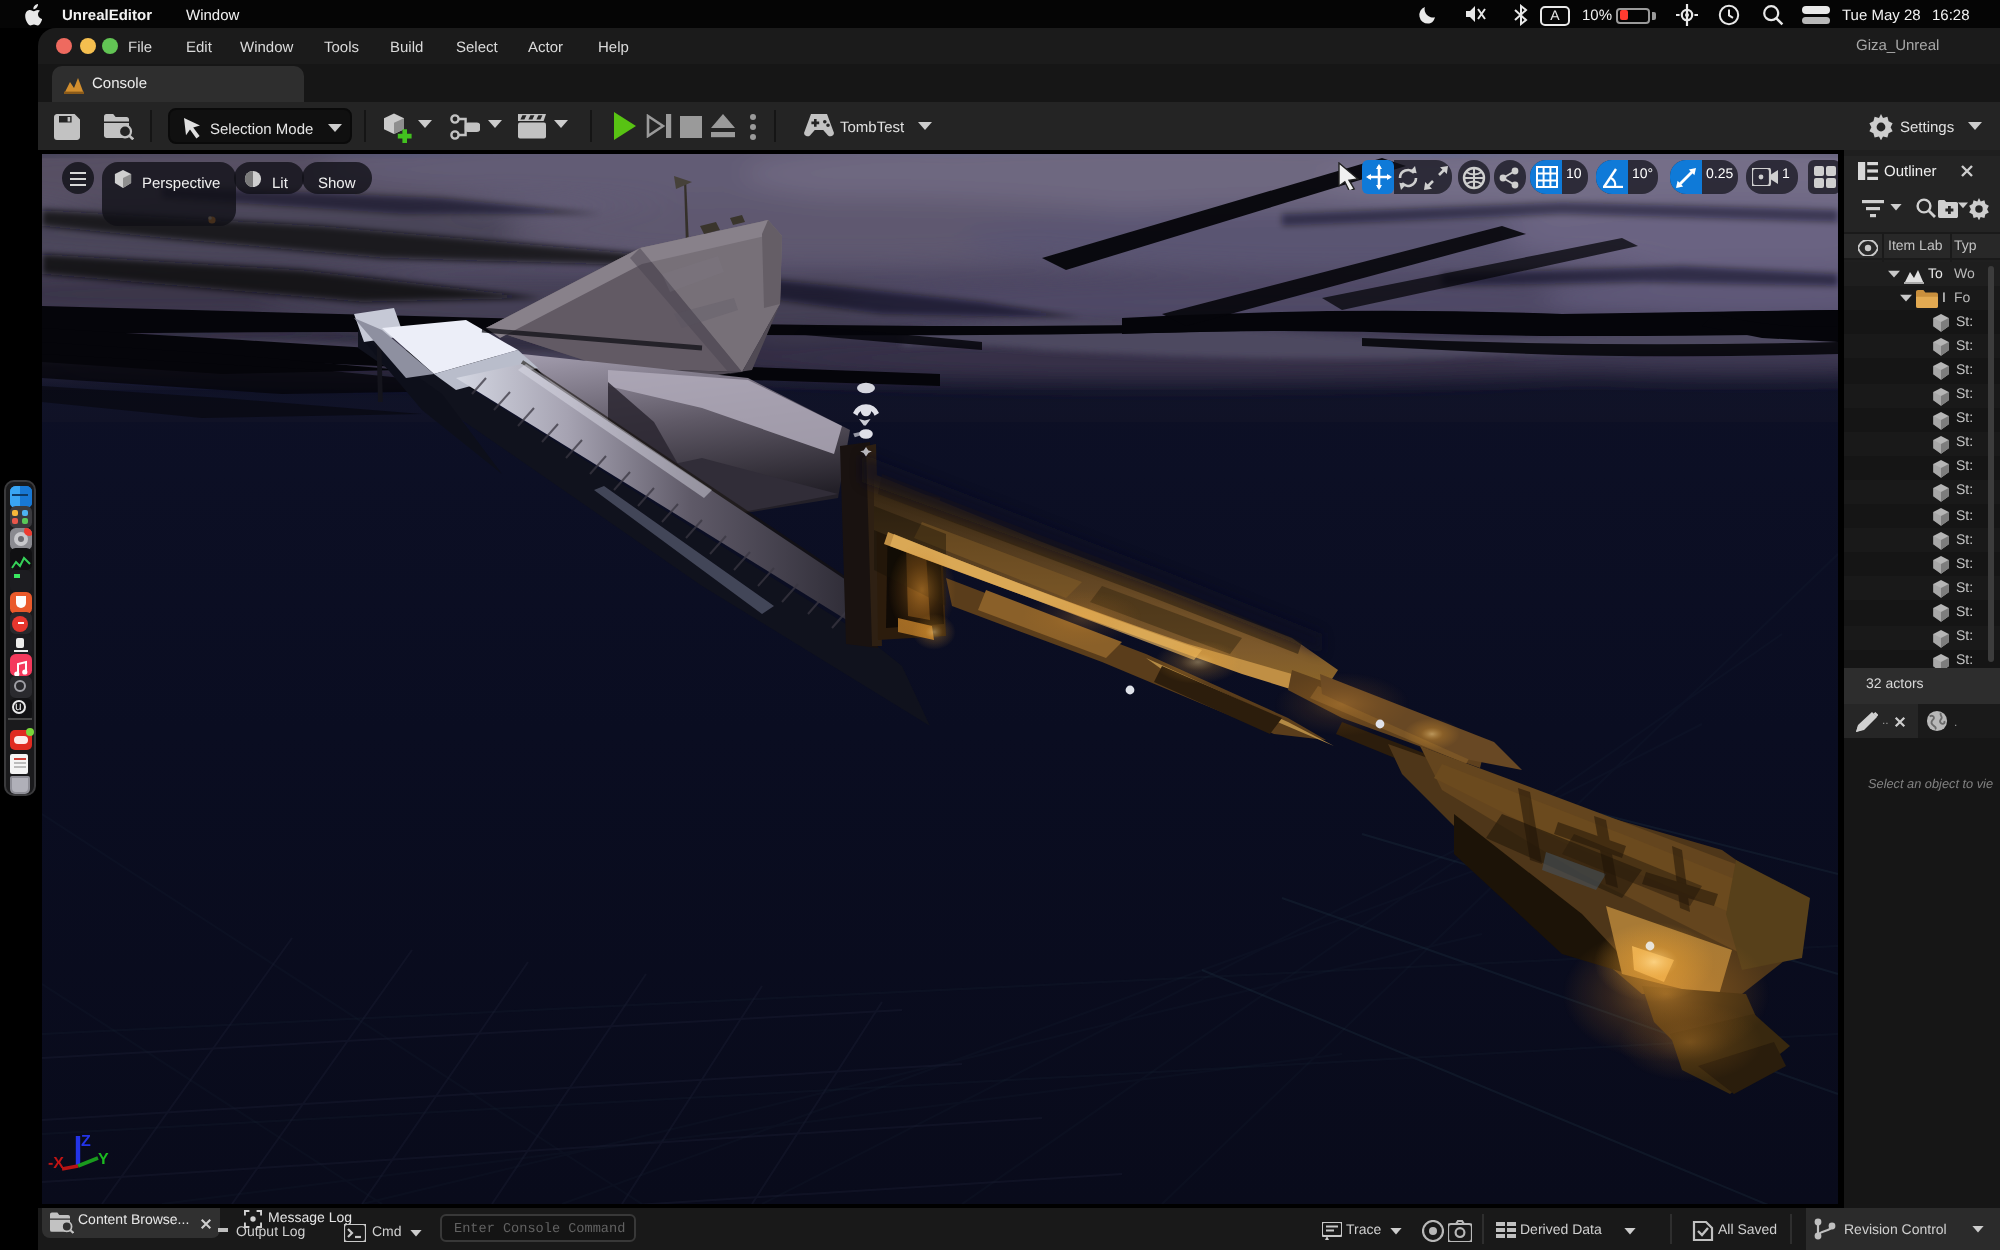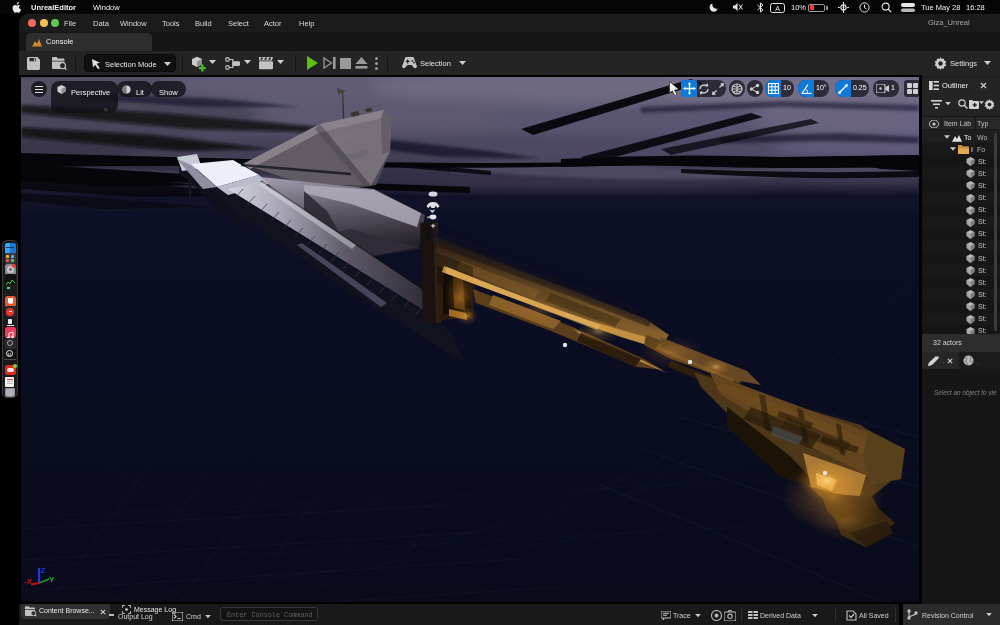--- a/index.html
+++ b/index.html
@@ -57,21 +57,21 @@
     </svg>
   <div class="abs txt" style="left:921px;top:3px;color:#f2f2f2;">Tue May 28</div>
   <div class="abs txt" style="left:966px;top:3px;color:#f2f2f2;">16:28</div>
 </div>
 
 <div class="abs" style="left:19px;top:14px;width:981px;height:18px;background:#1b1b1b;border-radius:9px 0 0 0;padding-left:36px;">
   <div class="abs" style="left:9px;top:5px;width:8px;height:8px;border-radius:50%;background:#ee6a5f;"></div>
   <div class="abs" style="left:20.5px;top:5px;width:8px;height:8px;border-radius:50%;background:#f5bf4f;"></div>
   <div class="abs" style="left:32px;top:5px;width:8px;height:8px;border-radius:50%;background:#62c454;"></div>
   <div class="abs txt" style="left:45px;top:5px;color:#dadada;">File</div>
-  <div class="abs txt" style="left:74px;top:5px;color:#dadada;">Data</div>
+  <div class="abs txt" style="left:74px;top:5px;color:#dadada;">Edit</div>
   <div class="abs txt" style="left:101px;top:5px;color:#dadada;">Window</div>
   <div class="abs txt" style="left:143px;top:5px;color:#dadada;">Tools</div>
   <div class="abs txt" style="left:176px;top:5px;color:#dadada;">Build</div>
   <div class="abs txt" style="left:209px;top:5px;color:#dadada;">Select</div>
   <div class="abs txt" style="left:245px;top:5px;color:#dadada;">Actor</div>
   <div class="abs txt" style="left:280px;top:5px;color:#dadada;">Help</div>
   <div class="abs txt" style="left:909px;top:4px;color:#a8a8a8;">Giza_Unreal</div>
 </div>
 
 <div class="abs" style="left:19px;top:32px;width:981px;height:19px;background:#161616;">
@@ -159,21 +159,21 @@
         <circle cx="1.5" cy="1.5" r="1.5"></circle>
         <circle cx="1.5" cy="6.5" r="1.5"></circle>
         <circle cx="1.5" cy="11.5" r="1.5"></circle>
       </g>
     </svg>
   <div class="abs" style="left:368px;top:4px;width:1px;height:16px;background:#151515;"></div>
 
   <svg class="abs" style="left:383px;top:6px;" width="15" height="12" viewBox="0 0 15 12">
       <path fill="#c2c2c2" d="M3.5 0h8L15 9.5a1.8 1.8 0 0 1-3 1.2L9.6 8H5.4L3 10.7A1.8 1.8 0 0 1 0 9.5zM5 2.5v1.3H3.7v1.3H5v1.3h1.3V5.1h1.3V3.8H6.3V2.5zM10.4 3a.9.9 0 1 0 0 1.8.9.9 0 0 0 0-1.8zM12 4.7a.9.9 0 1 0 0 1.8.9.9 0 0 0 0-1.8z"></path>
     </svg>
-  <div class="abs txt" style="left:401px;top:8px;color:#e0e0e0;">Selection</div>
+  <div class="abs txt" style="left:401px;top:8px;color:#e0e0e0;">TombTest</div>
   <svg class="abs" style="left:440px;top:10px;" width="7" height="5" viewBox="0 0 7 5">
       <path fill="#cdcdcd" d="M0 0l3.5 4L7 0z"></path>
     </svg>
 
   <svg class="abs" style="left:915px;top:6px;" width="13" height="13" viewBox="0 0 13 13">
       <path fill="#cdcdcd" d="M6.5 0l1 2 2.2-.6.6 2.2 2 1-1 2 1 2-2 1-.6 2.2-2.2-.6-1 2-1-2-2.2.6L2.7 9.6l-2-1 1-2-1-2 2-1 .6-2.2 2.2.6z"></path>
       <circle cx="6.5" cy="6.5" r="2.2" fill="#242424"></circle>
     </svg>
   <div class="abs txt" style="left:931px;top:8px;color:#e0e0e0;">Settings</div>
   <svg class="abs" style="left:965px;top:10px;" width="7" height="5" viewBox="0 0 7 5">
@@ -824,21 +824,21 @@
         <path d="M8 1.5c-.5 1.5 1 2 .5 3S7 6 8 7s2.5.5 2-1" stroke="#6a6a6a" fill="none"></path>
       </svg>
     <div class="abs txt" style="left:55px;top:7px;color:#9a9a9a;font-size:6px;">.</div>
   </div>
 
   <div class="abs" style="left:0;top:294px;width:78px;height:235px;background:#161616;">
     <div class="abs txt" style="left:12px;top:20px;color:#828282;font-size:6.4px;font-style:italic;">Select an object to vie</div>
   </div>
 </div>
 
-<div class="abs" style="left:19px;top:604px;width:880px;height:21px;background:#191919;">
+<div class="abs" style="left:19px;top:604px;width:981px;height:21px;background:#191919;">
 
   <div class="abs" style="left:2px;top:0px;width:89px;height:15px;background:#303030;border-radius:0 0 4px 4px;">
     <svg class="abs" style="left:4px;top:2px;" width="12" height="11" viewBox="0 0 15 13">
         <path fill="#c2c2c2" d="M0 1.2C0 .5.5 0 1.2 0h3.4l1.2 1.5h5.5c.7 0 1.2.5 1.2 1.2v1H0z"></path>
         <path fill="#c2c2c2" d="M0 4.5h12.5v6.3c0 .7-.5 1.2-1.2 1.2H1.2A1.2 1.2 0 0 1 0 10.8z"></path>
         <circle cx="10.5" cy="8.7" r="3" fill="#303030" stroke="#c2c2c2" stroke-width="1.1"></circle>
         <path d="M12.6 10.8l2 1.9" stroke="#c2c2c2" stroke-width="1.3"></path>
       </svg>
     <div class="abs txt" style="left:18px;top:3px;color:#e8e8e8;font-size:7px;">Content Browse...</div>
     <svg class="abs" style="left:79px;top:4.5px;" width="6" height="6" viewBox="0 0 7 7">

